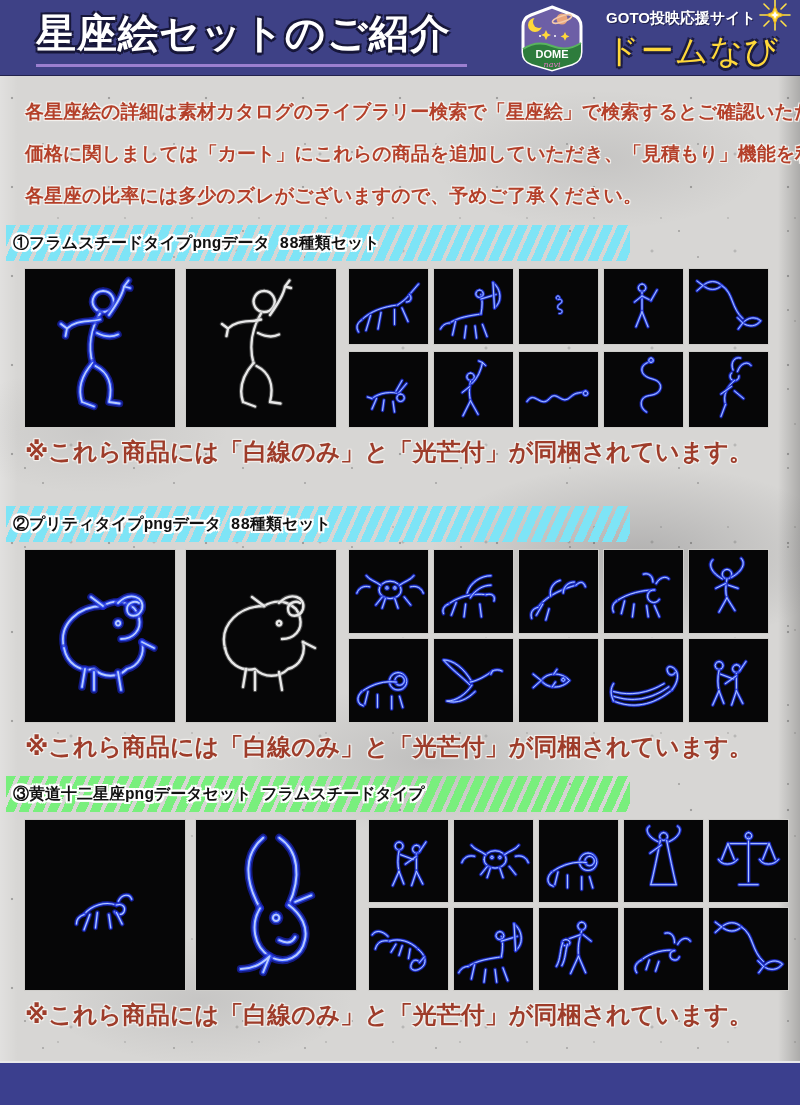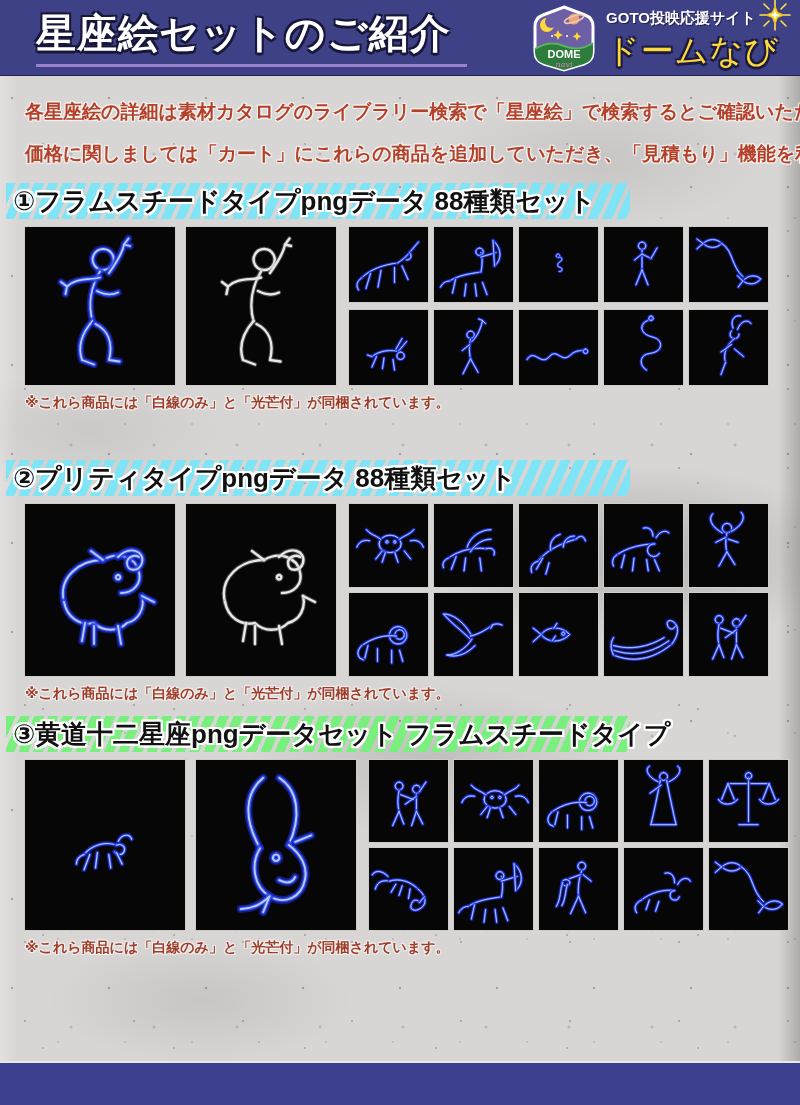--- a/index.html
+++ b/index.html
@@ -46,21 +46,21 @@
     position:absolute;left:36px;top:6px;margin:0;
     display:inline-block;
     font-size:40px;font-weight:700;color:#fff;letter-spacing:1px;
     text-shadow:2px 2px 0 #17173a,-2px 2px 0 #17173a,2px -2px 0 #17173a,-2px -2px 0 #17173a,0 3px 0 #17173a;
     border-bottom:3px solid var(--underline,#9b7fd0);
     padding:0 16px 3px 0;
     white-space:nowrap;
   }
   .logo{position:absolute;right:8px;top:5px;display:flex;align-items:flex-start;}
   .badge{width:64px;height:67px;flex:0 0 auto;}
-  .logo-right{margin-left:10px;}
+  .logo-right{margin-left:22px;}
   .tagline-row{display:flex;align-items:center;height:26px;}
   .tagline{
     color:#fff;font-size:15px;font-weight:700;white-space:nowrap;
     text-shadow:1px 1px 0 #20204a;
   }
   .sparkle{width:34px;height:34px;margin-left:2px;margin-top:-6px;}
   .site-name{
     margin-top:-2px;
     font-size:33px;font-weight:400;color:var(--yellow,#ffd83a);letter-spacing:1px;white-space:nowrap;
     text-shadow:2px 2px 0 #1c1c42,-2px 2px 0 #1c1c42,2px -2px 0 #1c1c42,-2px -2px 0 #1c1c42,0 3px 0 #1c1c42;
@@ -81,43 +81,44 @@
 
   
   section{margin-top:0;}
   .bar{
     position:relative;
     margin:0 0 0 6px;width:624px;height:36px;line-height:36px;
     white-space:nowrap;
   }
   .bar span{
     position:relative;z-index:1;padding-left:7px;
-    font-size:26px;font-weight:700;color:#111;
+    font-size:16px;font-weight:700;color:#111;
     text-shadow:-2px -2px 0 #fff,2px -2px 0 #fff,-2px 2px 0 #fff,2px 2px 0 #fff,0 2px 0 #fff,0 -2px 0 #fff,2px 0 0 #fff,-2px 0 0 #fff;
+    font-family:Liberation Mono, monospace;
   }
   .tiles{display:flex;align-items:stretch;margin:8px 0 0 25px;}
   .tile{
     background:#060607;
     box-shadow:0 0 0 1px #cecdca;
     flex:0 0 auto;
   }
   .tile svg{display:block;width:100%;height:100%;}
   .large{width:150px;margin-right:11px;}
   .grid{display:grid;grid-template-columns:repeat(5,79px);margin-left:2px;}
   .sec0 .tiles{height:158px;} .sec0 .grid{gap:7px 6px;}  .sec0 .grid .tile{height:75px;}
   .sec1 .tiles{height:172px;} .sec1 .grid{gap:6px 6px;}  .sec1 .grid .tile{height:83px;}
   .sec2 .tiles{height:170px;} .sec2 .grid{gap:6px 6px;}  .sec2 .grid .tile{height:82px;}
   .sec2 .large{width:160px;}
   .note{
     margin:9px 0 0 25px;
-    font-size:14px;font-weight:700;color:var(--note,#9e3c2a);
+    font-size:24px;font-weight:700;color:var(--note,#9e3c2a);
     text-shadow:-1px -1px 0 #f1efec,1px -1px 0 #f1efec,-1px 1px 0 #f1efec,1px 1px 0 #f1efec,0 0 3px #fff;
     white-space:nowrap;
   }
-  .sec0{margin-top:12px;} .sec1{margin-top:48px;} .sec2{margin-top:13px;}
+  .sec0{margin-top:12px;} .sec1{margin-top:38px;} .sec2{margin-top:13px;}
 
   footer{
     position:absolute;left:0;bottom:0;width:800px;height:42px;z-index:2;
     background:var(--navy2,#3b3f8e);
     border-top:2px solid #e8e8ea;
   }
 </style>
 </head>
 <body>
 
@@ -162,20 +163,21 @@
         </div>
         <div class="site-name">ドームなび</div>
       </div>
     </div>
   </header>
 
   <main class="z">
     <div class="intro">
       <p>各星座絵の詳細は素材カタログのライブラリー検索で「星座絵」で検索するとご確認いただけます。</p>
       <p>価格に関しましては「カート」にこれらの商品を追加していただき、「見積もり」機能を利用してご確認ください。</p>
+      <p>各星座の比率には多少のズレがございますので、予めご了承ください。</p>
     </div>
 
     <section class="sec0">
       <div class="bar" style="background: repeating-linear-gradient(114deg, rgb(126, 228, 246) 0px, rgb(126, 228, 246) 9px, rgba(0, 0, 0, 0) 9px, rgba(0, 0, 0, 0) 13px);">
         <span>①フラムスチードタイプpngデータ 88種類セット</span>
       </div>
       <div class="tiles">
           <div class="tile large">
             <svg viewBox="0 0 100 100" preserveAspectRatio="xMidYMid meet">
               <path d="M52 12a7 7 0 1 0 .2 0" fill="none" stroke="#1b27c9" stroke-width="5" opacity="0.65" stroke-linecap="round" stroke-linejoin="round"></path>

